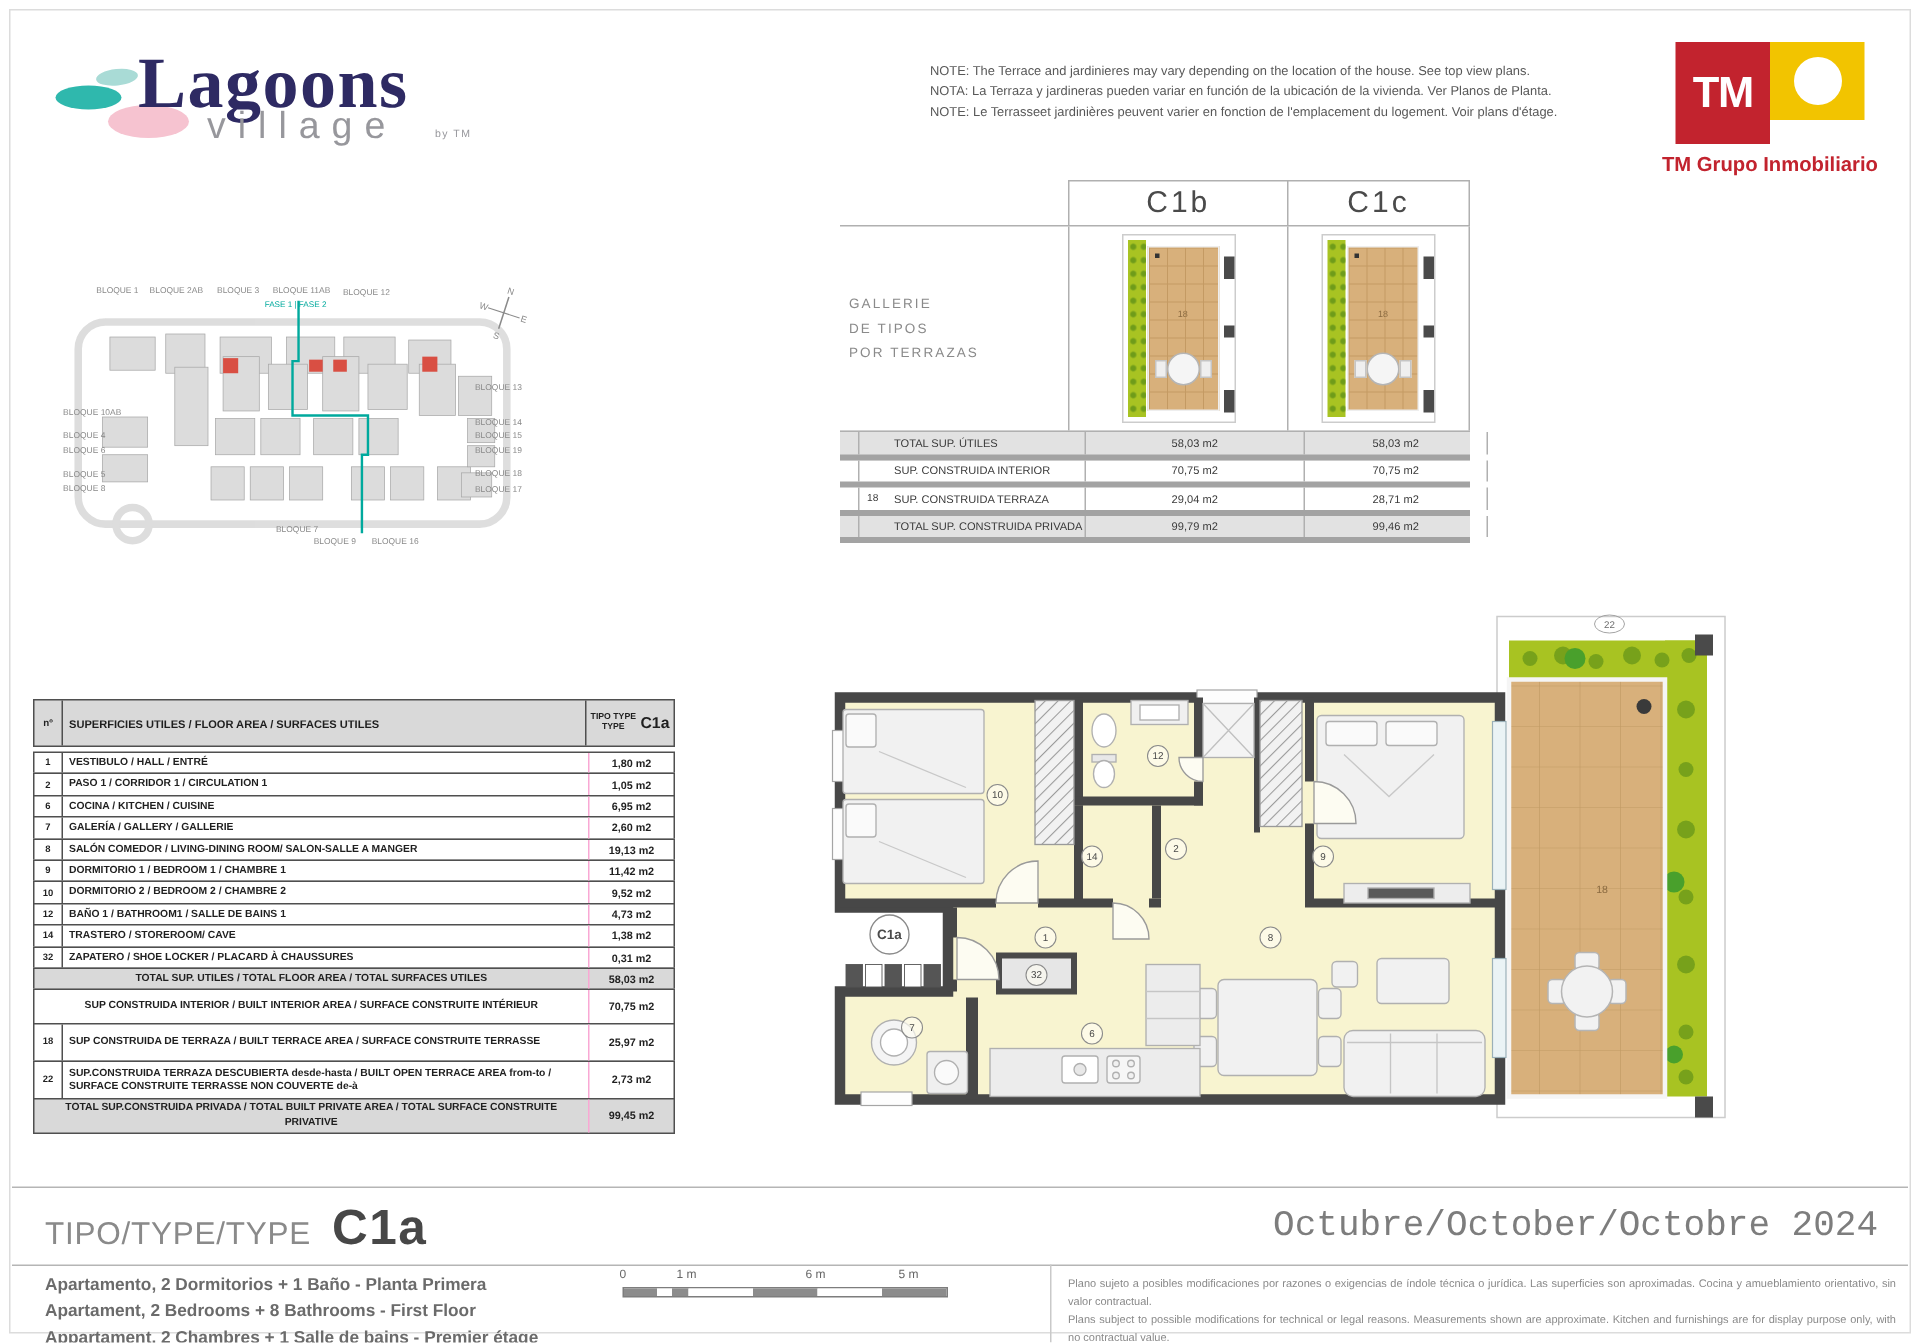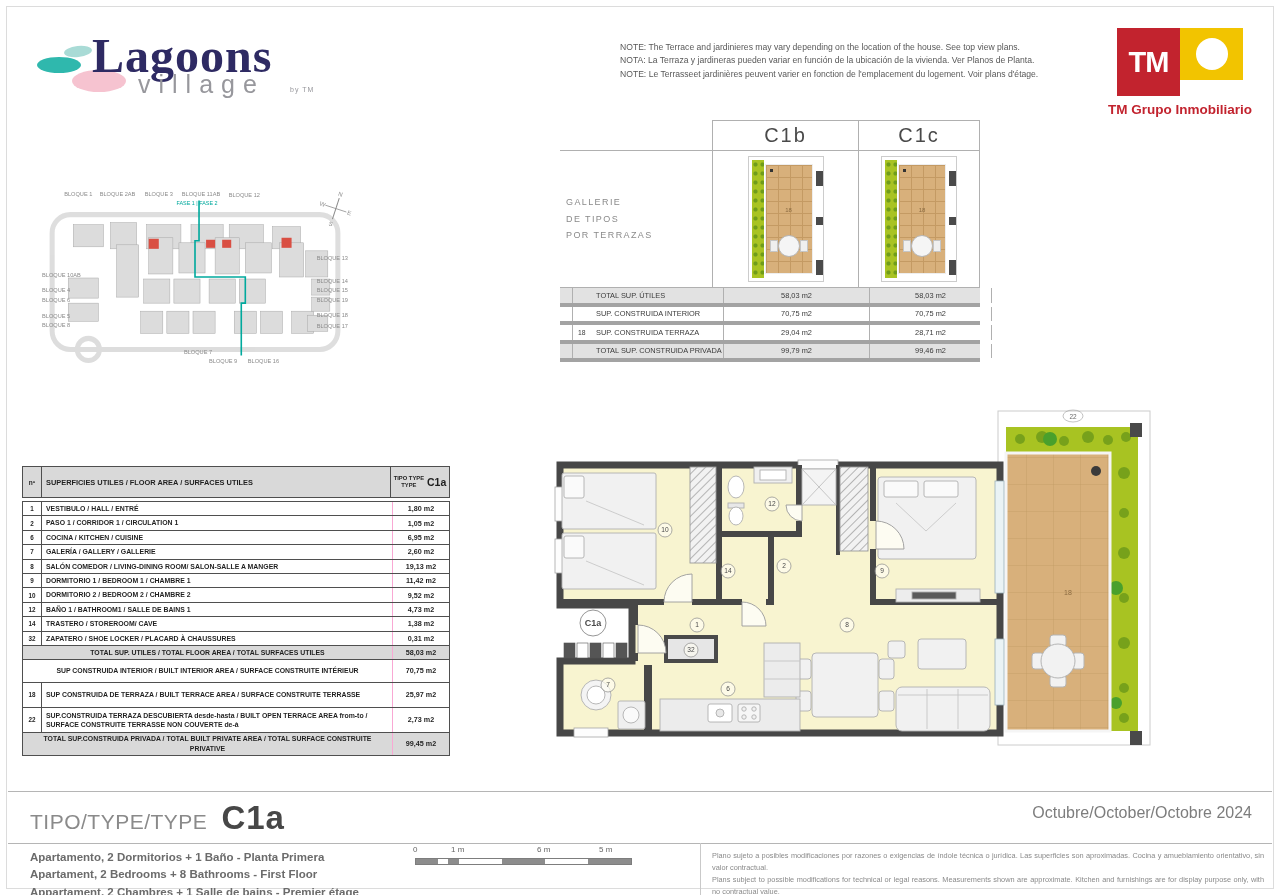--- a/index.html
+++ b/index.html
@@ -101,21 +101,21 @@
   .fp-small{font-size:7px;fill:#8a6a40;text-anchor:middle;}
   .fp-oval{fill:none;stroke:#9a9a9a;stroke-width:0.6;}
   .fp-ov-t{font-size:6.5px;fill:#6a6a6a;text-anchor:middle;}
 
   
   .fline1{position:absolute;left:8px;right:8px;top:791px;border-top:1px solid #b5b5b5;}
   .fline2{position:absolute;left:8px;right:8px;top:843px;border-top:1px solid #b5b5b5;}
   .ftitle{left:30px;top:799px;display:flex;align-items:baseline;gap:14px;}
   .ftitle .pre{font-size:21px;color:#8a8a8a;letter-spacing:0.5px;}
   .ftitle .val{font-size:33px;color:#474747;font-weight:700;letter-spacing:1px;}
-  .fdate{right:28px;top:804px;font-size:16px;color:#7d7d7d;}
+  .fdate{right:28px;top:804px;font-size:24px;color:#7d7d7d;font-family:Liberation Mono, monospace;}
   .fdesc{left:30px;top:849px;font-size:11.5px;font-weight:700;color:#6b6b6b;line-height:1.5;}
   .fdiv{position:absolute;left:700px;top:843px;height:52px;border-left:1px solid #c9c9c9;}
   .fdisc{left:712px;top:850px;width:552px;font-size:7.35px;color:#8a8a8a;line-height:1.65;text-align:justify;}
   .scale{left:415px;top:845px;width:215px;height:26px;}
   .scale .st{position:absolute;top:0;font-size:8px;color:#666;}
   .sbar{position:absolute;left:0;top:13px;width:215px;height:5px;border:1px solid #7d7d7d;display:flex;}
   .sbar .sg{height:100%;}
 </style>
 </head>
 <body>

